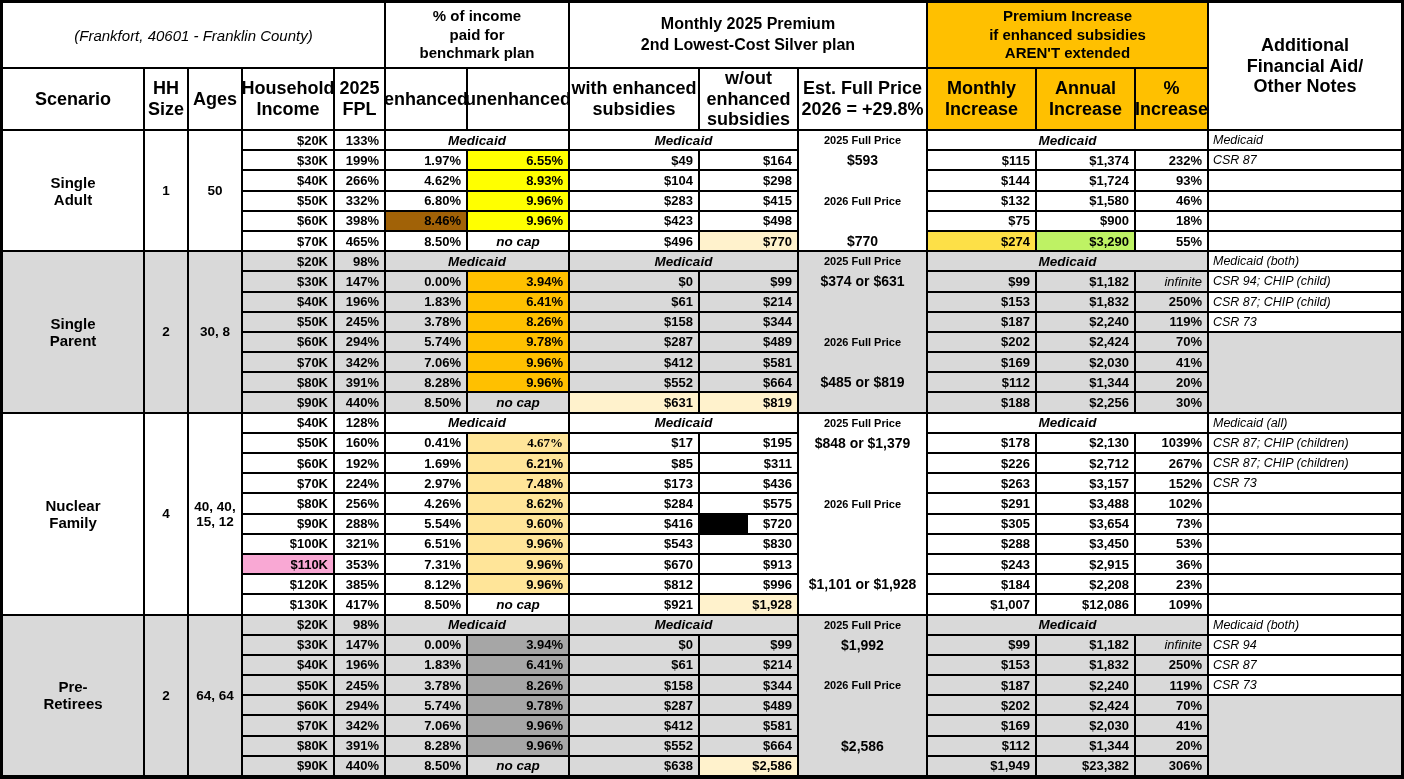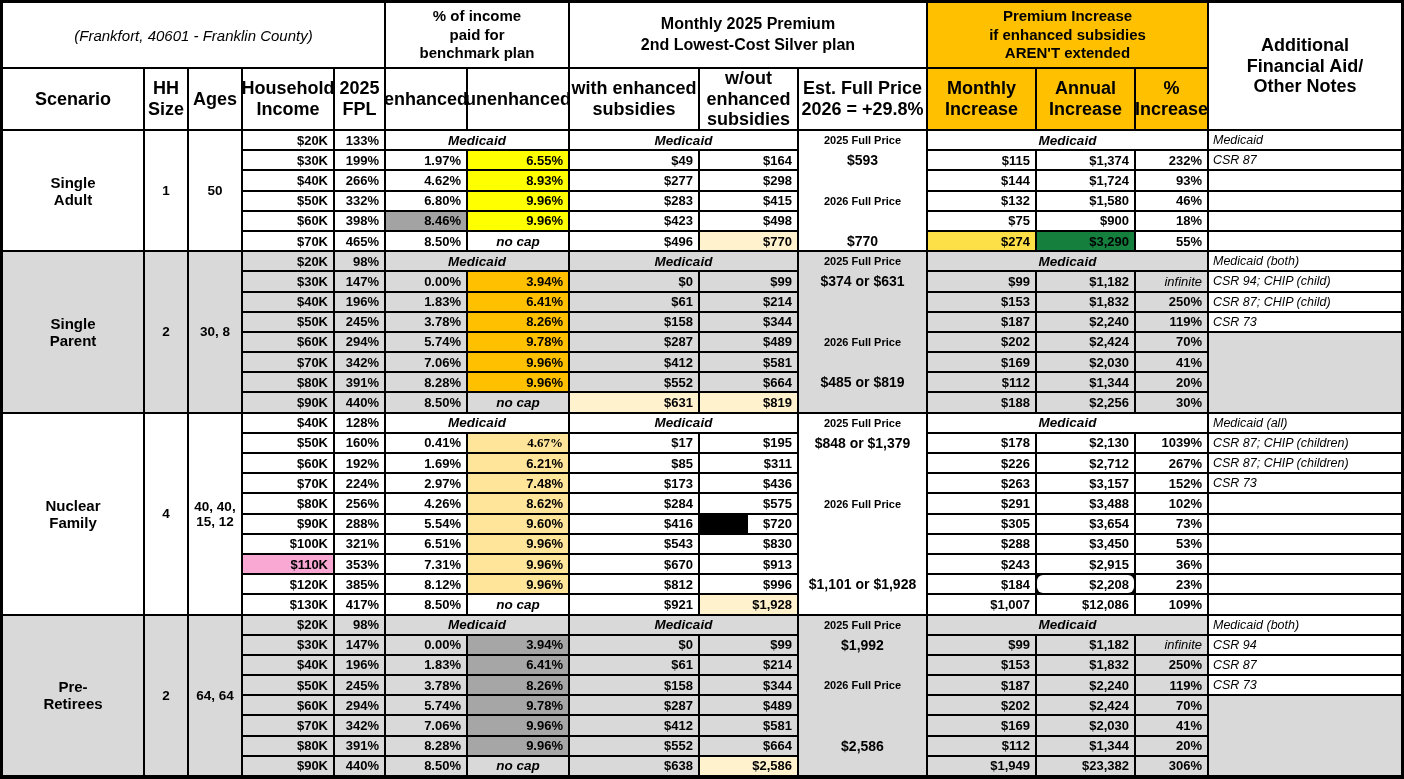--- a/index.html
+++ b/index.html
@@ -99,51 +99,51 @@
     <div class="c num" style="grid-area: 4 / 7 / span 1 / span 1; background: rgb(255, 255, 0);">6.55%</div>
     <div class="c num" style="grid-area: 4 / 8 / span 1 / span 1; background: rgb(255, 255, 255);">$49</div>
     <div class="c num" style="grid-area: 4 / 9 / span 1 / span 1; background: rgb(255, 255, 255);">$164</div>
     <div class="c num" style="grid-area: 4 / 11 / span 1 / span 1; background: rgb(255, 255, 255);">$115</div>
     <div class="c num" style="grid-area: 4 / 12 / span 1 / span 1; background: rgb(255, 255, 255);">$1,374</div>
     <div class="c num" style="grid-area: 4 / 13 / span 1 / span 1; background: rgb(255, 255, 255);">232%</div>
     <div class="c num" style="grid-area: 5 / 4 / span 1 / span 1; background: rgb(255, 255, 255);">$40K</div>
     <div class="c num" style="grid-area: 5 / 5 / span 1 / span 1; background: rgb(255, 255, 255);">266%</div>
     <div class="c num" style="grid-area: 5 / 6 / span 1 / span 1; background: rgb(255, 255, 255);">4.62%</div>
     <div class="c num" style="grid-area: 5 / 7 / span 1 / span 1; background: rgb(255, 255, 0);">8.93%</div>
-    <div class="c num" style="grid-area: 5 / 8 / span 1 / span 1; background: rgb(255, 255, 255);">$277</div>
+    <div class="c num" style="grid-area: 5 / 8 / span 1 / span 1; background: rgb(255, 255, 255);">$104</div>
     <div class="c num" style="grid-area: 5 / 9 / span 1 / span 1; background: rgb(255, 255, 255);">$298</div>
     <div class="c num" style="grid-area: 5 / 11 / span 1 / span 1; background: rgb(255, 255, 255);">$144</div>
     <div class="c num" style="grid-area: 5 / 12 / span 1 / span 1; background: rgb(255, 255, 255);">$1,724</div>
     <div class="c num" style="grid-area: 5 / 13 / span 1 / span 1; background: rgb(255, 255, 255);">93%</div>
     <div class="c num" style="grid-area: 6 / 4 / span 1 / span 1; background: rgb(255, 255, 255);">$50K</div>
     <div class="c num" style="grid-area: 6 / 5 / span 1 / span 1; background: rgb(255, 255, 255);">332%</div>
     <div class="c num" style="grid-area: 6 / 6 / span 1 / span 1; background: rgb(255, 255, 255);">6.80%</div>
     <div class="c num" style="grid-area: 6 / 7 / span 1 / span 1; background: rgb(255, 255, 0);">9.96%</div>
     <div class="c num" style="grid-area: 6 / 8 / span 1 / span 1; background: rgb(255, 255, 255);">$283</div>
     <div class="c num" style="grid-area: 6 / 9 / span 1 / span 1; background: rgb(255, 255, 255);">$415</div>
     <div class="c num" style="grid-area: 6 / 11 / span 1 / span 1; background: rgb(255, 255, 255);">$132</div>
     <div class="c num" style="grid-area: 6 / 12 / span 1 / span 1; background: rgb(255, 255, 255);">$1,580</div>
     <div class="c num" style="grid-area: 6 / 13 / span 1 / span 1; background: rgb(255, 255, 255);">46%</div>
     <div class="c num" style="grid-area: 7 / 4 / span 1 / span 1; background: rgb(255, 255, 255);">$60K</div>
     <div class="c num" style="grid-area: 7 / 5 / span 1 / span 1; background: rgb(255, 255, 255);">398%</div>
-    <div class="c num" style="grid-area: 7 / 6 / span 1 / span 1; background: #a3a3a3;">8.46%</div>
+    <div class="c num" style="grid-area: 7 / 6 / span 1 / span 1; background: #a16207;">8.46%</div>
     <div class="c num" style="grid-area: 7 / 7 / span 1 / span 1; background: rgb(255, 255, 0);">9.96%</div>
     <div class="c num" style="grid-area: 7 / 8 / span 1 / span 1; background: rgb(255, 255, 255);">$423</div>
     <div class="c num" style="grid-area: 7 / 9 / span 1 / span 1; background: rgb(255, 255, 255);">$498</div>
     <div class="c num" style="grid-area: 7 / 11 / span 1 / span 1; background: rgb(255, 255, 255);">$75</div>
     <div class="c num" style="grid-area: 7 / 12 / span 1 / span 1; background: rgb(255, 255, 255);">$900</div>
     <div class="c num" style="grid-area: 7 / 13 / span 1 / span 1; background: rgb(255, 255, 255);">18%</div>
     <div class="c num" style="grid-area: 8 / 4 / span 1 / span 1; background: rgb(255, 255, 255);">$70K</div>
     <div class="c num" style="grid-area: 8 / 5 / span 1 / span 1; background: rgb(255, 255, 255);">465%</div>
     <div class="c num" style="grid-area: 8 / 6 / span 1 / span 1; background: rgb(255, 255, 255);">8.50%</div>
     <div class="c med" style="grid-area: 8 / 7 / span 1 / span 1; background: rgb(255, 255, 255);">no cap</div>
     <div class="c num" style="grid-area: 8 / 8 / span 1 / span 1; background: rgb(255, 255, 255);">$496</div>
     <div class="c num" style="grid-area: 8 / 9 / span 1 / span 1; background: rgb(255, 242, 204);">$770</div>
     <div class="c num" style="grid-area: 8 / 11 / span 1 / span 1; background: #fde047;">$274</div>
-    <div class="c num" style="grid-area: 8 / 12 / span 1 / span 1; background: #15803d;">$3,290</div>
+    <div class="c num" style="grid-area: 8 / 12 / span 1 / span 1; background: #bef264;">$3,290</div>
     <div class="c num" style="grid-area: 8 / 13 / span 1 / span 1; background: rgb(255, 255, 255);">55%</div>
     <div class="c scen pre" style="grid-area: 9 / 1 / span 8 / span 1; background: rgb(217, 217, 217);">Single
 Parent</div>
     <div class="c ctr" style="grid-area: 9 / 2 / span 8 / span 1; background: rgb(217, 217, 217);">2</div>
     <div class="c ctr pre" style="grid-area: 9 / 3 / span 8 / span 1; background: rgb(217, 217, 217);">30, 8</div>
     <div class="c estcell" style="grid-area: 9 / 10 / span 8 / span 1; background: rgb(217, 217, 217);">
       <div class="estline estlab" style="top: 0px;">2025 Full Price</div>
       <div class="estline estval" style="top: 20.2px;">$374 or $631</div>
       <div class="estline estlab" style="top: 80.8px;">2026 Full Price</div>
       <div class="estline estval" style="top: 121.2px;">$485 or $819</div>
@@ -310,21 +310,21 @@
     <div class="c num" style="grid-area: 24 / 11 / span 1 / span 1; background: rgb(255, 255, 255);">$243</div>
     <div class="c num" style="grid-area: 24 / 12 / span 1 / span 1; background: rgb(255, 255, 255);">$2,915</div>
     <div class="c num" style="grid-area: 24 / 13 / span 1 / span 1; background: rgb(255, 255, 255);">36%</div>
     <div class="c num" style="grid-area: 25 / 4 / span 1 / span 1; background: rgb(255, 255, 255);">$120K</div>
     <div class="c num" style="grid-area: 25 / 5 / span 1 / span 1; background: rgb(255, 255, 255);">385%</div>
     <div class="c num" style="grid-area: 25 / 6 / span 1 / span 1; background: rgb(255, 255, 255);">8.12%</div>
     <div class="c num" style="grid-area: 25 / 7 / span 1 / span 1; background: rgb(255, 229, 153);">9.96%</div>
     <div class="c num" style="grid-area: 25 / 8 / span 1 / span 1; background: rgb(255, 255, 255);">$812</div>
     <div class="c num" style="grid-area: 25 / 9 / span 1 / span 1; background: rgb(255, 255, 255);">$996</div>
     <div class="c num" style="grid-area: 25 / 11 / span 1 / span 1; background: rgb(255, 255, 255);">$184</div>
-    <div class="c num" style="grid-area: 25 / 12 / span 1 / span 1; background: rgb(255, 255, 255); border-radius: 6px;">$2,208</div>
+    <div class="c num" style="grid-area: 25 / 12 / span 1 / span 1; background: rgb(255, 255, 255);">$2,208</div>
     <div class="c num" style="grid-area: 25 / 13 / span 1 / span 1; background: rgb(255, 255, 255);">23%</div>
     <div class="c num" style="grid-area: 26 / 4 / span 1 / span 1; background: rgb(255, 255, 255);">$130K</div>
     <div class="c num" style="grid-area: 26 / 5 / span 1 / span 1; background: rgb(255, 255, 255);">417%</div>
     <div class="c num" style="grid-area: 26 / 6 / span 1 / span 1; background: rgb(255, 255, 255);">8.50%</div>
     <div class="c med" style="grid-area: 26 / 7 / span 1 / span 1; background: rgb(255, 255, 255);">no cap</div>
     <div class="c num" style="grid-area: 26 / 8 / span 1 / span 1; background: rgb(255, 255, 255);">$921</div>
     <div class="c num" style="grid-area: 26 / 9 / span 1 / span 1; background: rgb(255, 242, 204);">$1,928</div>
     <div class="c num" style="grid-area: 26 / 11 / span 1 / span 1; background: rgb(255, 255, 255);">$1,007</div>
     <div class="c num" style="grid-area: 26 / 12 / span 1 / span 1; background: rgb(255, 255, 255);">$12,086</div>
     <div class="c num" style="grid-area: 26 / 13 / span 1 / span 1; background: rgb(255, 255, 255);">109%</div>

